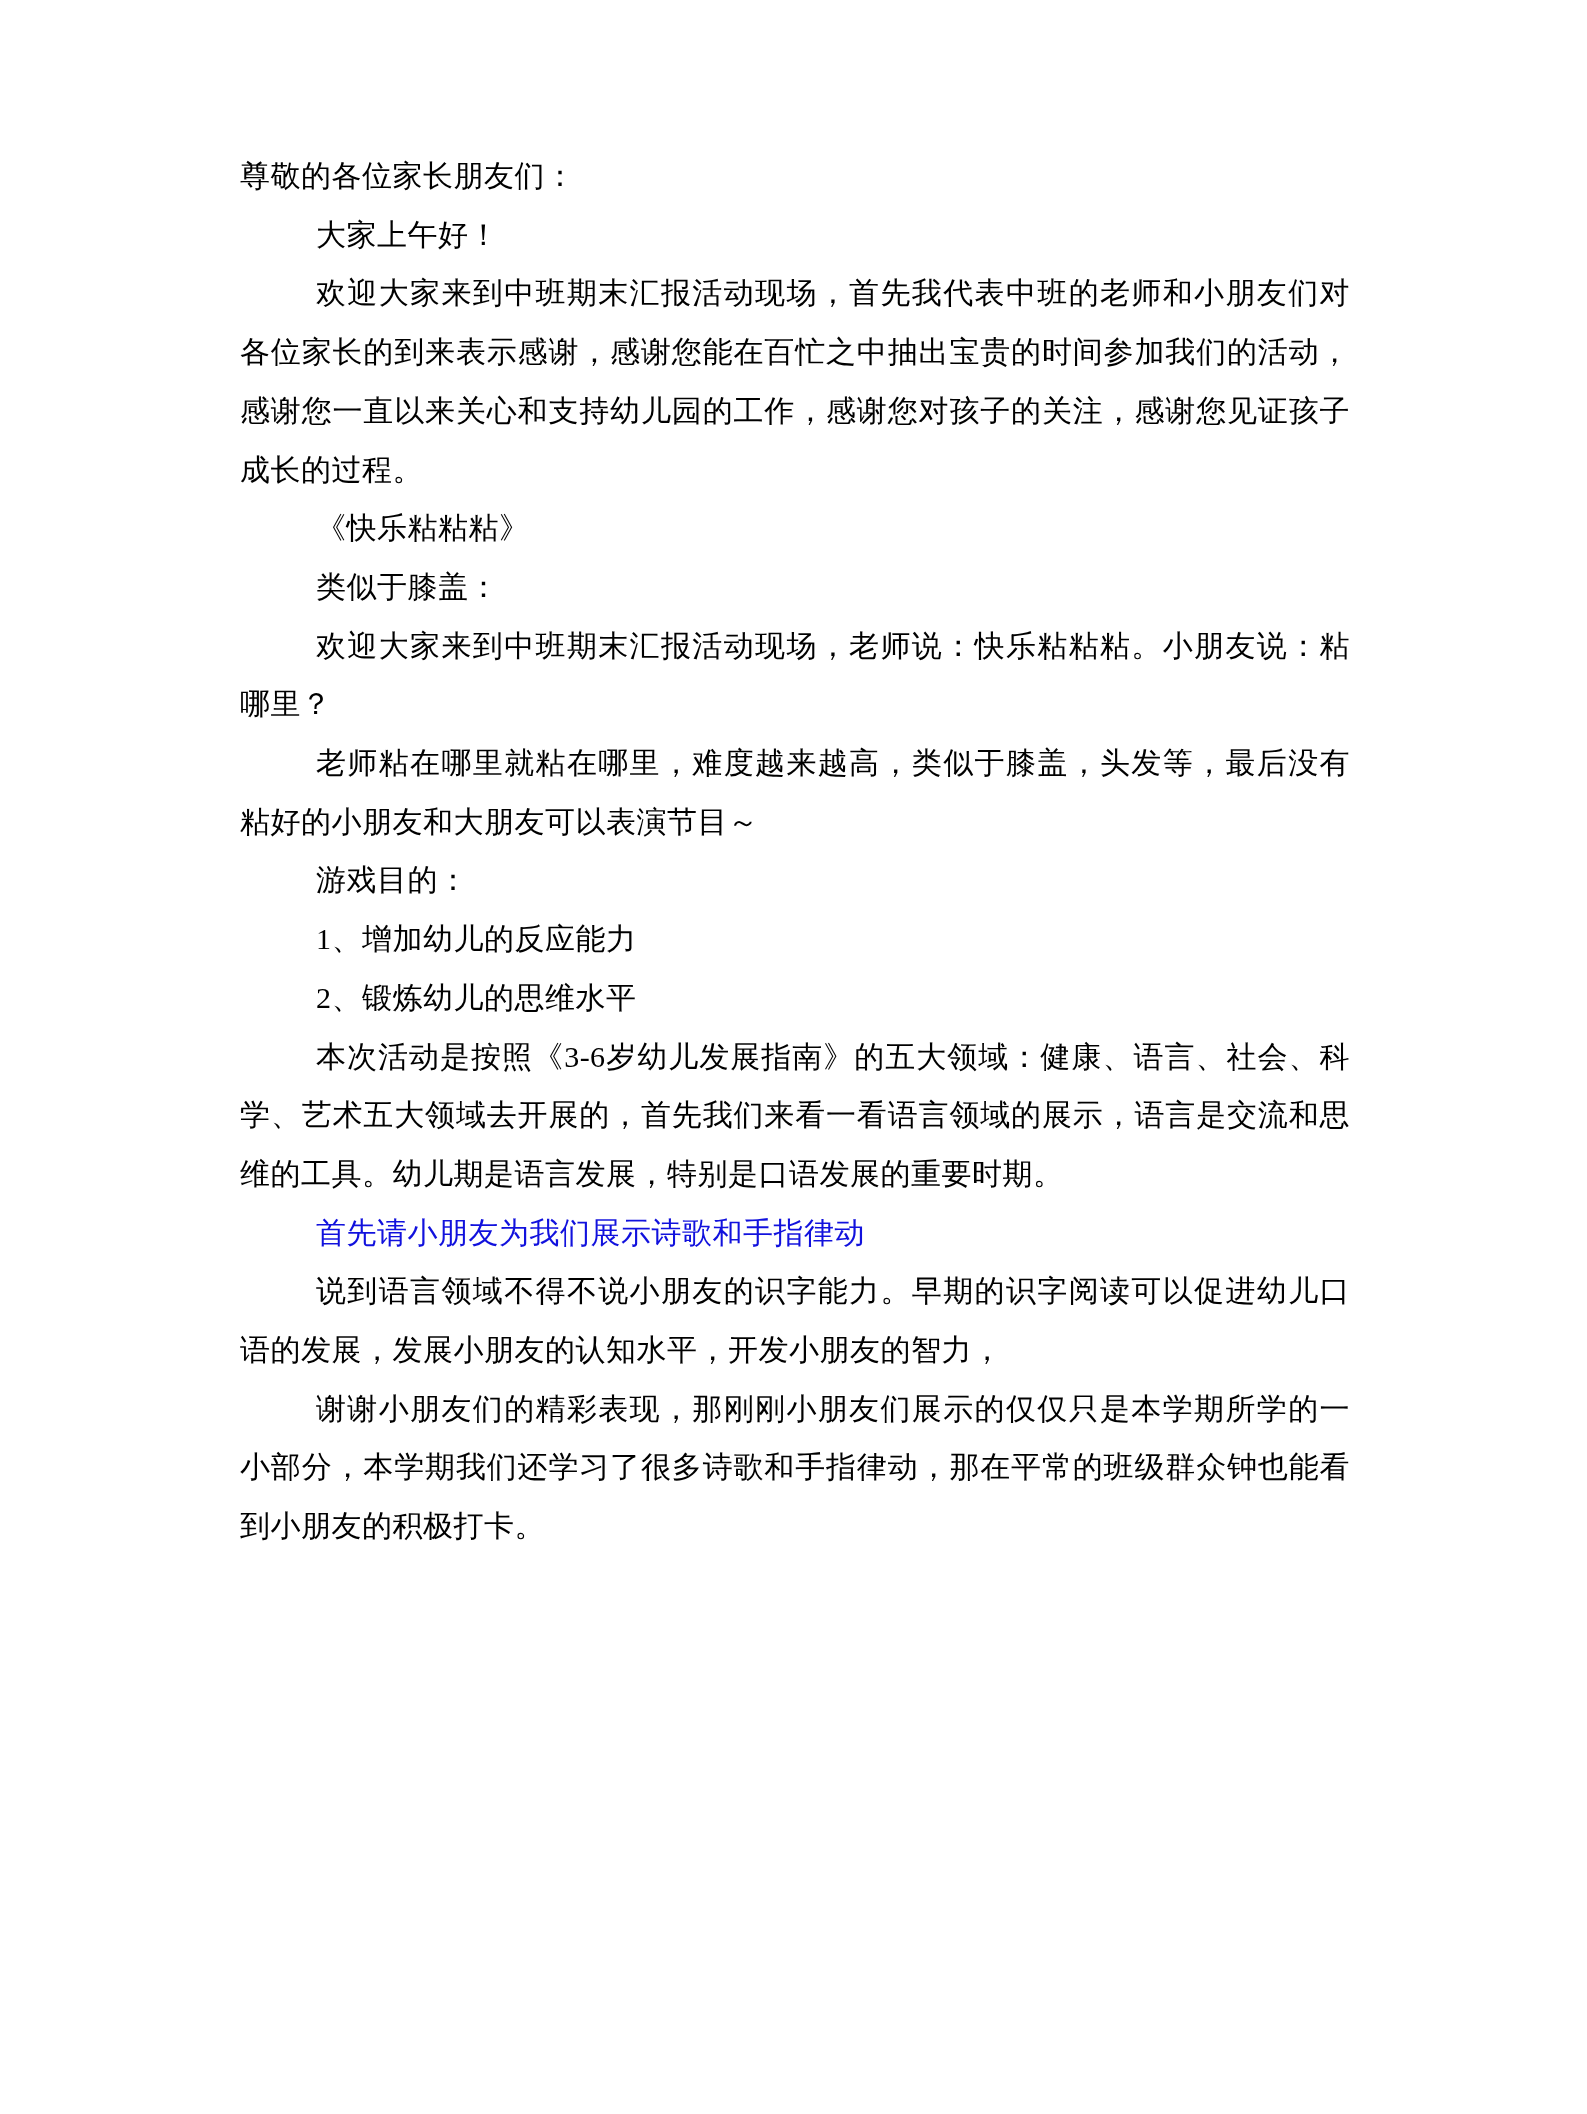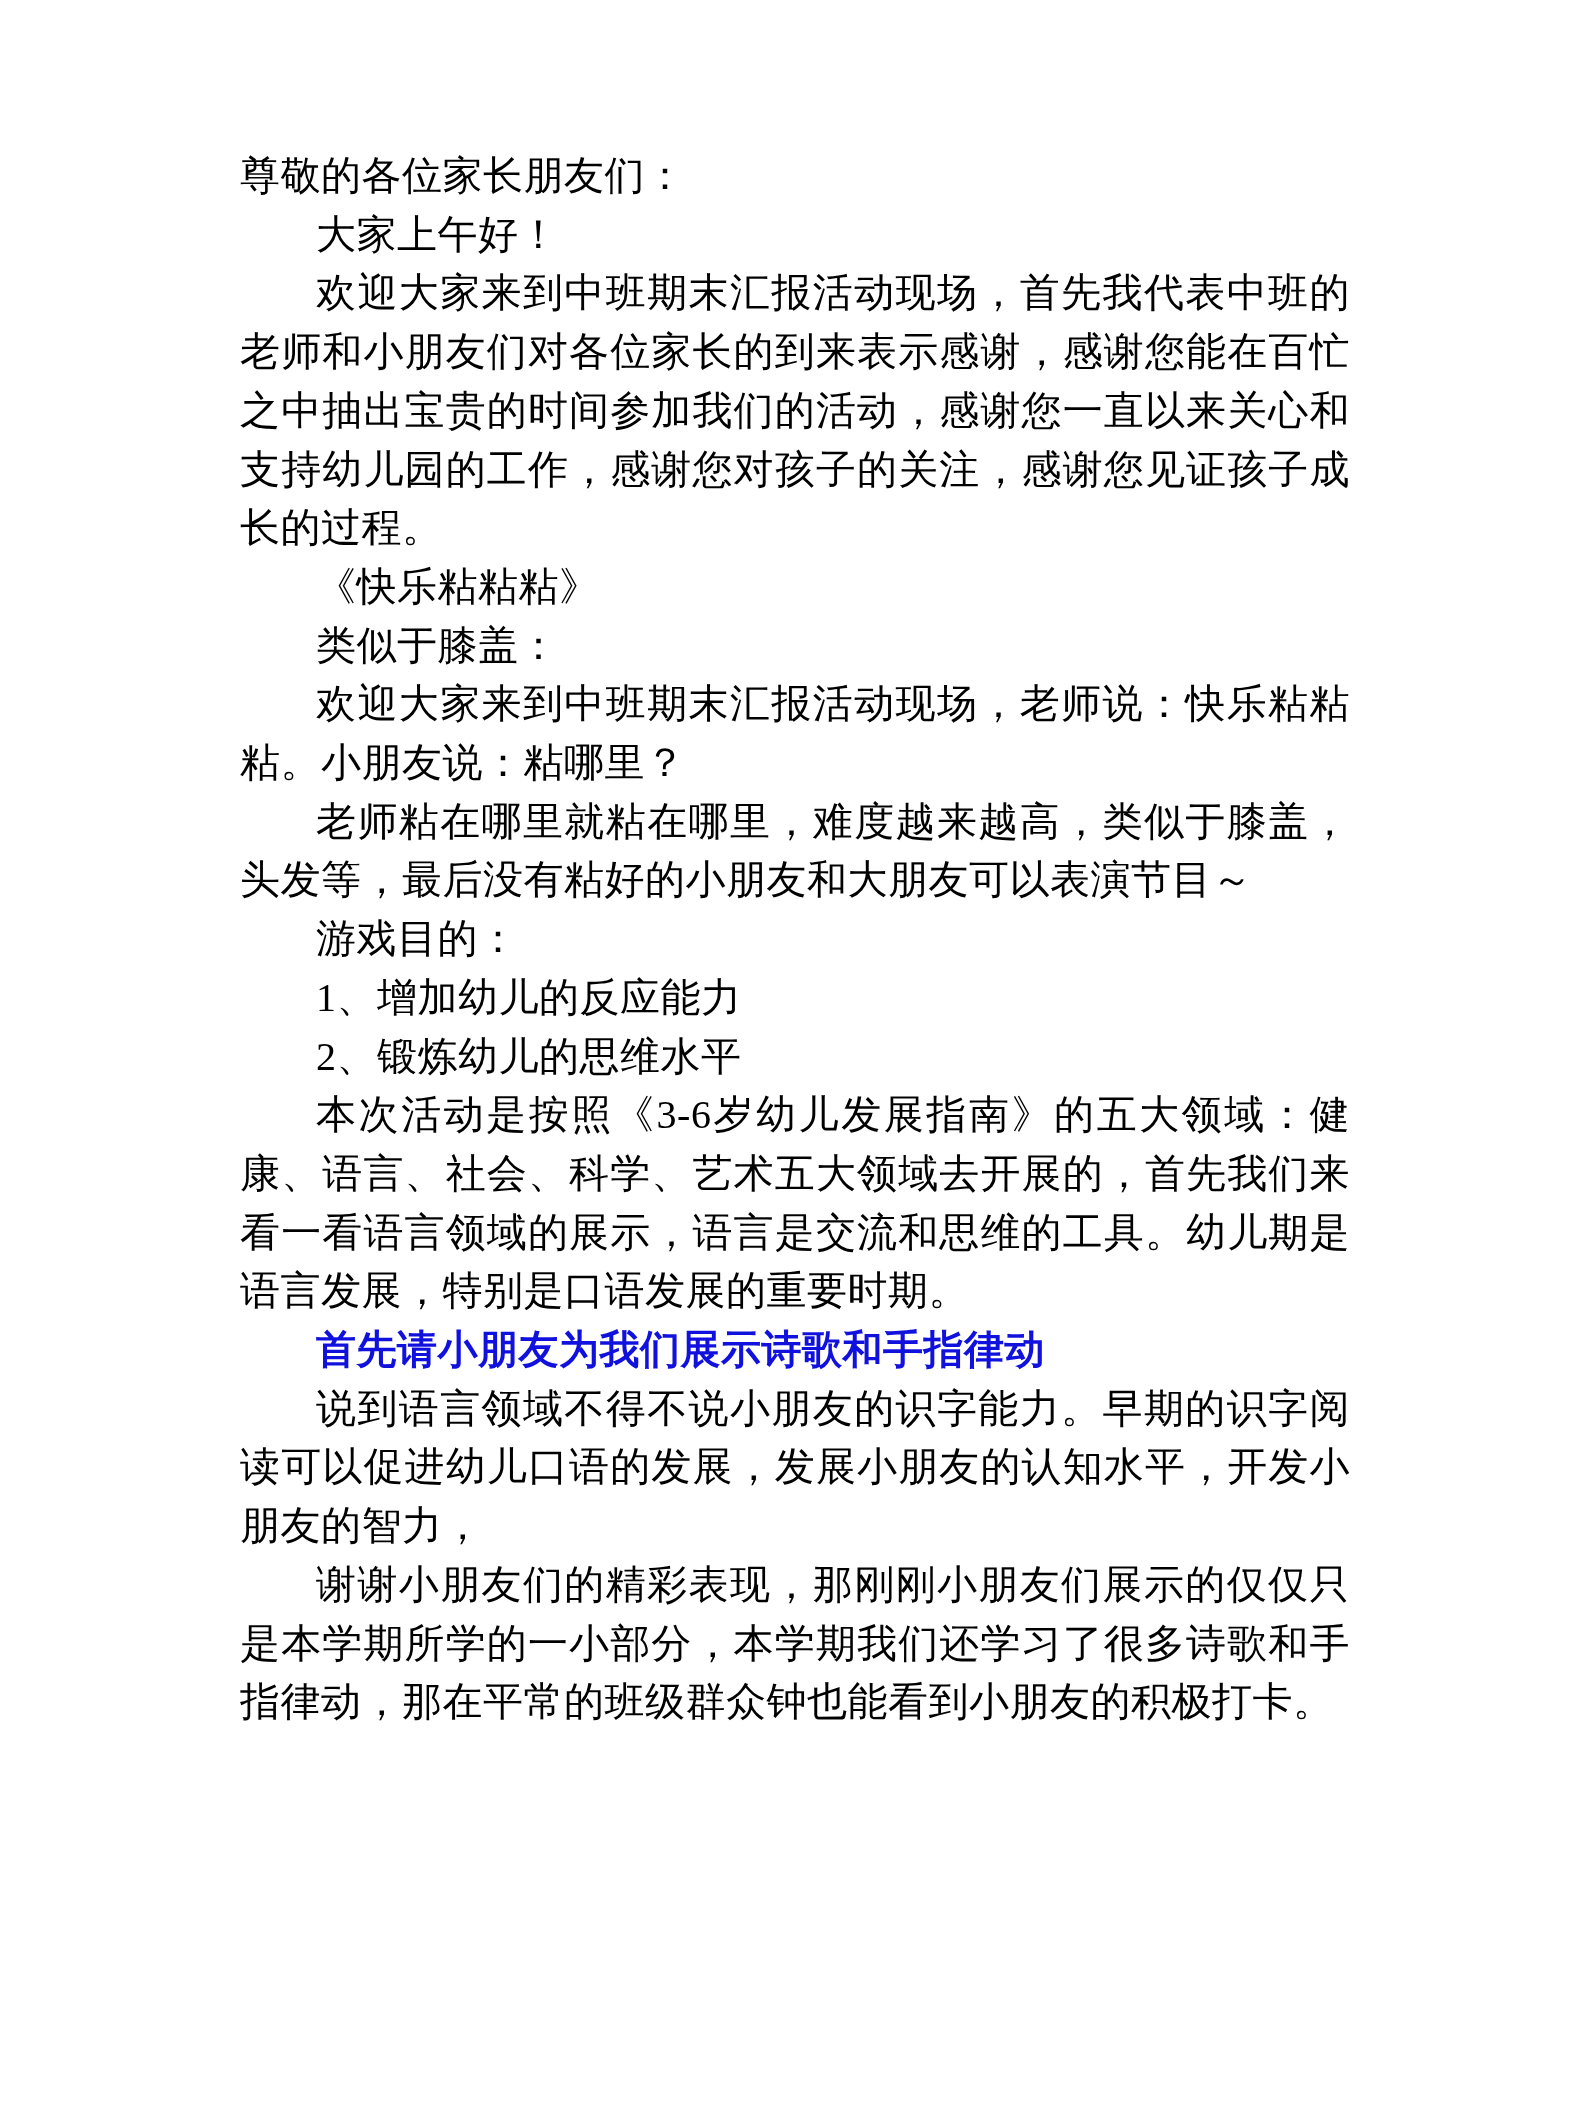--- a/index.html
+++ b/index.html
@@ -20,21 +20,21 @@
     width: 1587px;
     height: 2114px;
     background: #ffffff;
   }
   .doc-body {
     position: absolute;
     left: 240px;
     top: 147px;
     width: 1110px;
     font-family: "Liberation Serif", "DejaVu Serif", serif;
-    font-size: 40px;
+    font-size: 30px;
     line-height: 58.7px;
     color: #000000;
     text-align: justify;
     letter-spacing: 0.5px;
   }
   p.para {
     margin: 0;
     padding: 0;
     text-indent: 76px;
   }
@@ -52,17 +52,17 @@
       <p class="para">大家上午好！</p>
       <p class="para">欢迎大家来到中班期末汇报活动现场，首先我代表中班的老师和小朋友们对各位家长的到来表示感谢，感谢您能在百忙之中抽出宝贵的时间参加我们的活动，感谢您一直以来关心和支持幼儿园的工作，感谢您对孩子的关注，感谢您见证孩子成长的过程。</p>
       <p class="para">《快乐粘粘粘》</p>
       <p class="para">类似于膝盖：</p>
       <p class="para">欢迎大家来到中班期末汇报活动现场，老师说：快乐粘粘粘。小朋友说：粘哪里？</p>
       <p class="para">老师粘在哪里就粘在哪里，难度越来越高，类似于膝盖，头发等，最后没有粘好的小朋友和大朋友可以表演节目～</p>
       <p class="para">游戏目的：</p>
       <p class="para">1、增加幼儿的反应能力</p>
       <p class="para">2、锻炼幼儿的思维水平</p>
       <p class="para">本次活动是按照《3-6岁幼儿发展指南》的五大领域：健康、语言、社会、科学、艺术五大领域去开展的，首先我们来看一看语言领域的展示，语言是交流和思维的工具。幼儿期是语言发展，特别是口语发展的重要时期。</p>
-      <p class="para" style="color: rgb(17, 17, 221); font-weight: bold;">首先请小朋友为我们展示诗歌和手指律动</p>
+      <p class="para" style="color: rgb(17, 17, 221);">首先请小朋友为我们展示诗歌和手指律动</p>
       <p class="para">说到语言领域不得不说小朋友的识字能力。早期的识字阅读可以促进幼儿口语的发展，发展小朋友的认知水平，开发小朋友的智力，</p>
       <p class="para">谢谢小朋友们的精彩表现，那刚刚小朋友们展示的仅仅只是本学期所学的一小部分，本学期我们还学习了很多诗歌和手指律动，那在平常的班级群众钟也能看到小朋友的积极打卡。</p>
     </div>
 </div>
 
 </body></html>

